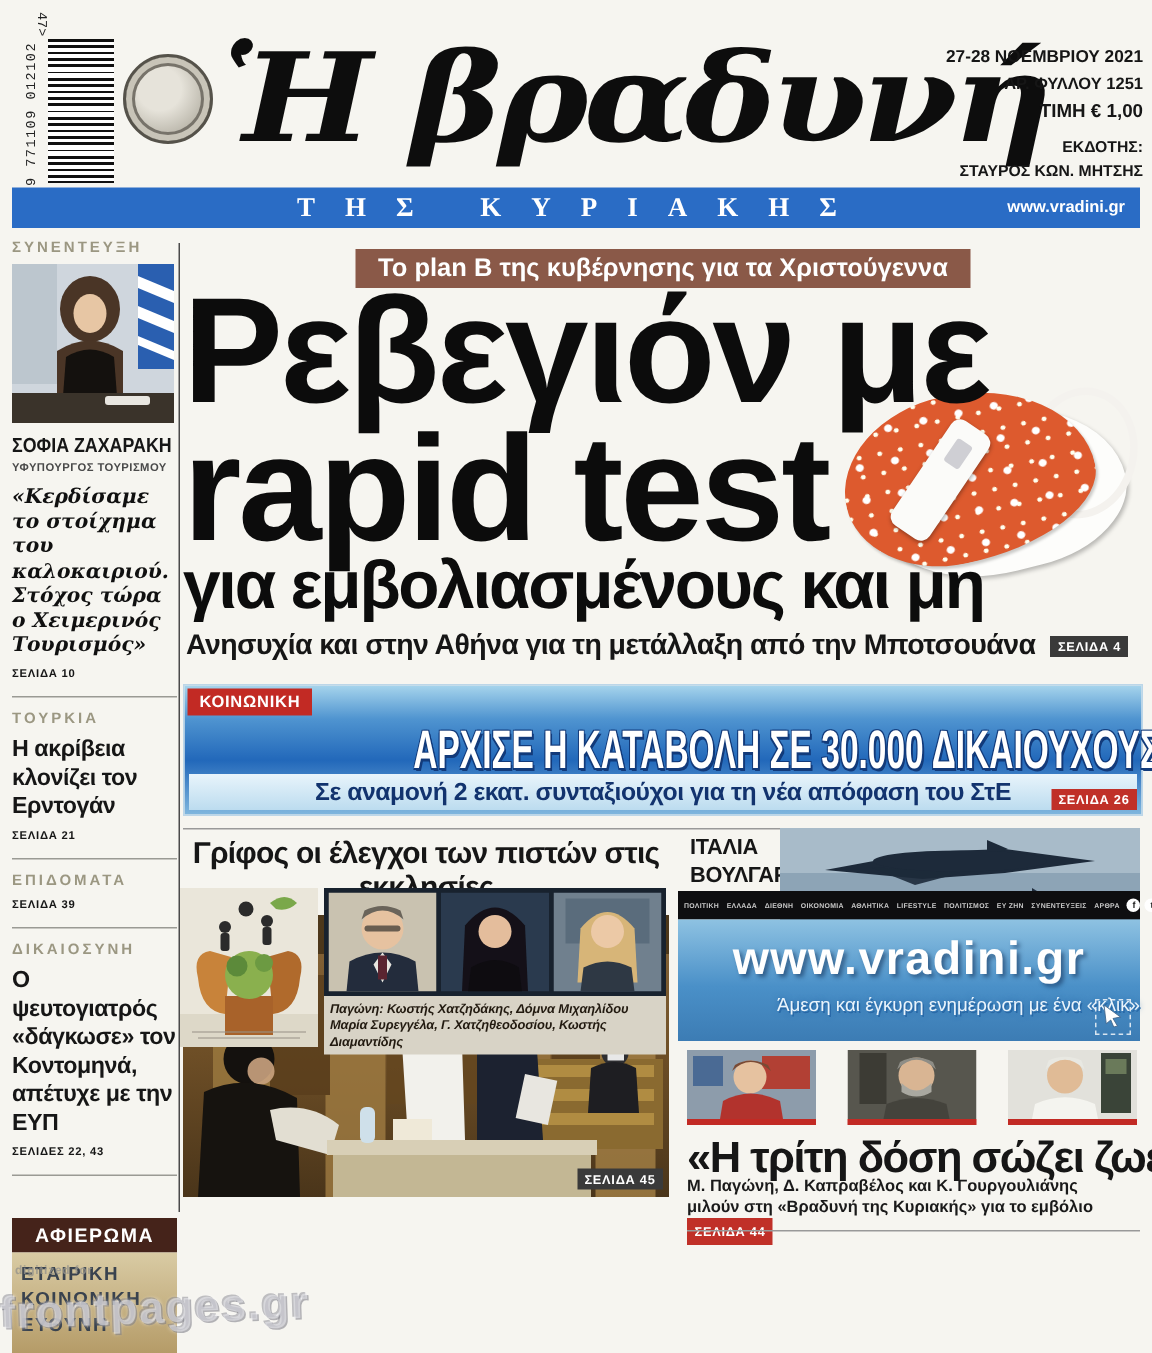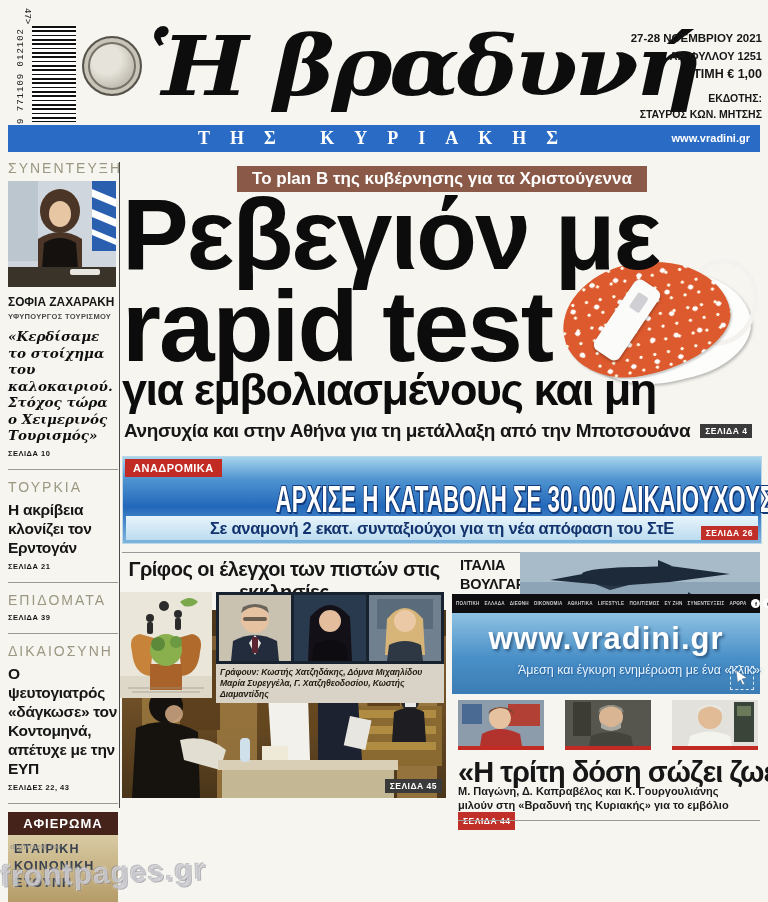--- a/index.html
+++ b/index.html
@@ -25,21 +25,21 @@
   .mh-info .d3{font-weight:800;font-size:12.5px;margin-top:2px;}
   .mh-info .d4{font-weight:bold;font-size:10.5px;margin-top:8px;}
   .mh-info .d5{font-weight:bold;font-size:10.5px;}
   .blueband{left:8px;top:125px;width:752px;height:27px;background:#2a6cc5;}
   .blueband .edition{position:absolute;left:140px;top:3px;width:480px;text-align:center;
     font-family:"Liberation Serif",serif;font-weight:bold;font-size:18px;color:#fff;letter-spacing:20px;}
   .blueband .site{position:absolute;right:10px;top:7px;font-size:11px;font-weight:bold;color:#fff;}
   
   .sidebar{left:8px;top:160px;width:110px;}
   .vrule{left:119px;top:162px;width:1px;height:646px;background:#4a4a4a;}
-  .s-label{font-weight:normal;font-size:14px;letter-spacing:2px;color:#9b9782;margin:0 0 5px 0;}
+  .s-label{font-weight:bold;font-size:10px;letter-spacing:2px;color:#9b9782;margin:0 0 5px 0;}
   .s-photo{width:108px;height:106px;display:block;}
   .s-name{font-weight:800;font-size:13.5px;margin-top:7px;white-space:nowrap;transform:scaleX(.88);transform-origin:0 50%;}
   .s-role{font-size:7.5px;color:#4a4a4a;font-weight:bold;letter-spacing:.3px;margin-top:3px;}
   .s-quote{font-family:"DejaVu Serif",serif;font-style:italic;font-weight:bold;font-size:13.5px;line-height:16.5px;margin-top:7px;color:#101010;}
   .s-page{font-size:7.5px;font-weight:800;letter-spacing:.5px;margin-top:5px;}
   .s-div{border:none;border-top:1px solid #9a9a94;margin:11px 0 9px 0;}
   .s-title-bold{font-weight:800;font-size:15.5px;line-height:19px;letter-spacing:-.3px;margin-top:2px;}
   .s-title-caps{font-weight:500;font-size:13.5px;line-height:18px;letter-spacing:-.4px;margin-top:2px;color:#222;}
   .feature{left:8px;top:812px;width:110px;}
   .feature .bar{background:#45231a;color:#fff;font-weight:800;font-size:13px;letter-spacing:1px;text-align:center;padding:4px 0;}
@@ -204,21 +204,21 @@
     <div class="hl hl1">Ρεβεγιόν με</div>
     <div class="hl hl2">rapid test</div>
     <div class="hl hl3">για εμβολιασμένους και μη</div>
 
     <div class="subrow">
       <span class="subhead">Ανησυχία και στην Αθήνα για τη μετάλλαξη από την Μποτσουάνα</span>
       <span class="badge dark">ΣΕΛΙΔΑ 4</span>
     </div>
 
     <div class="retro">
-      <div class="tag">ΑΝΑΔΡΟΜΙΚΑ</div>
+      <div class="tag">ΚΟΙΝΩΝΙΚΗ</div>
       <div class="title"><span>ΑΡΧΙΣΕ Η ΚΑΤΑΒΟΛΗ ΣΕ 30.000 ΔΙΚΑΙΟΥΧΟΥΣ</span></div>
       <div class="strip">
         <span class="sub">Σε αναμονή 2 εκατ. συνταξιούχοι για τη νέα απόφαση του ΣτΕ</span>
       </div>
       <span class="badge pg">ΣΕΛΙΔΑ 26</span>
     </div>
 
     <div class="mid-div"></div>
 
     <div class="church">
@@ -404,21 +404,21 @@
         </svg>
         <svg class="ap" viewBox="0 0 72 66">
           <rect width="72" height="66" fill="#70808e"></rect>
           <rect x="8" y="4" width="56" height="30" fill="#5a6c7c"></rect>
           <path d="M18 24 Q36 2 54 24 L56 60 L16 60 Z" fill="#d7b578"></path>
           <circle cx="36" cy="26" r="11" fill="#ecc9a6"></circle>
           <path d="M20 50 Q36 42 52 50 L54 66 L18 66 Z" fill="#2e3844"></path>
         </svg>
       </div>
       <div class="cap">
-        <div>Γράφουν: Κωστής Χατζηδάκης, Δόμνα Μιχαηλίδου</div>
+        <div>Παγώνη: Κωστής Χατζηδάκης, Δόμνα Μιχαηλίδου</div>
         <div>Μαρία Συρεγγέλα, Γ. Χατζηθεοδοσίου, Κωστής Διαμαντίδης</div>
       </div>
     </div>
 
     <div class="siteb">
       <div class="nav">
         <span class="mi">ΠΟΛΙΤΙΚΗ</span>
         <span class="mi">ΕΛΛΑΔΑ</span>
         <span class="mi">ΔΙΕΘΝΗ</span>
         <span class="mi">ΟΙΚΟΝΟΜΙΑ</span>

